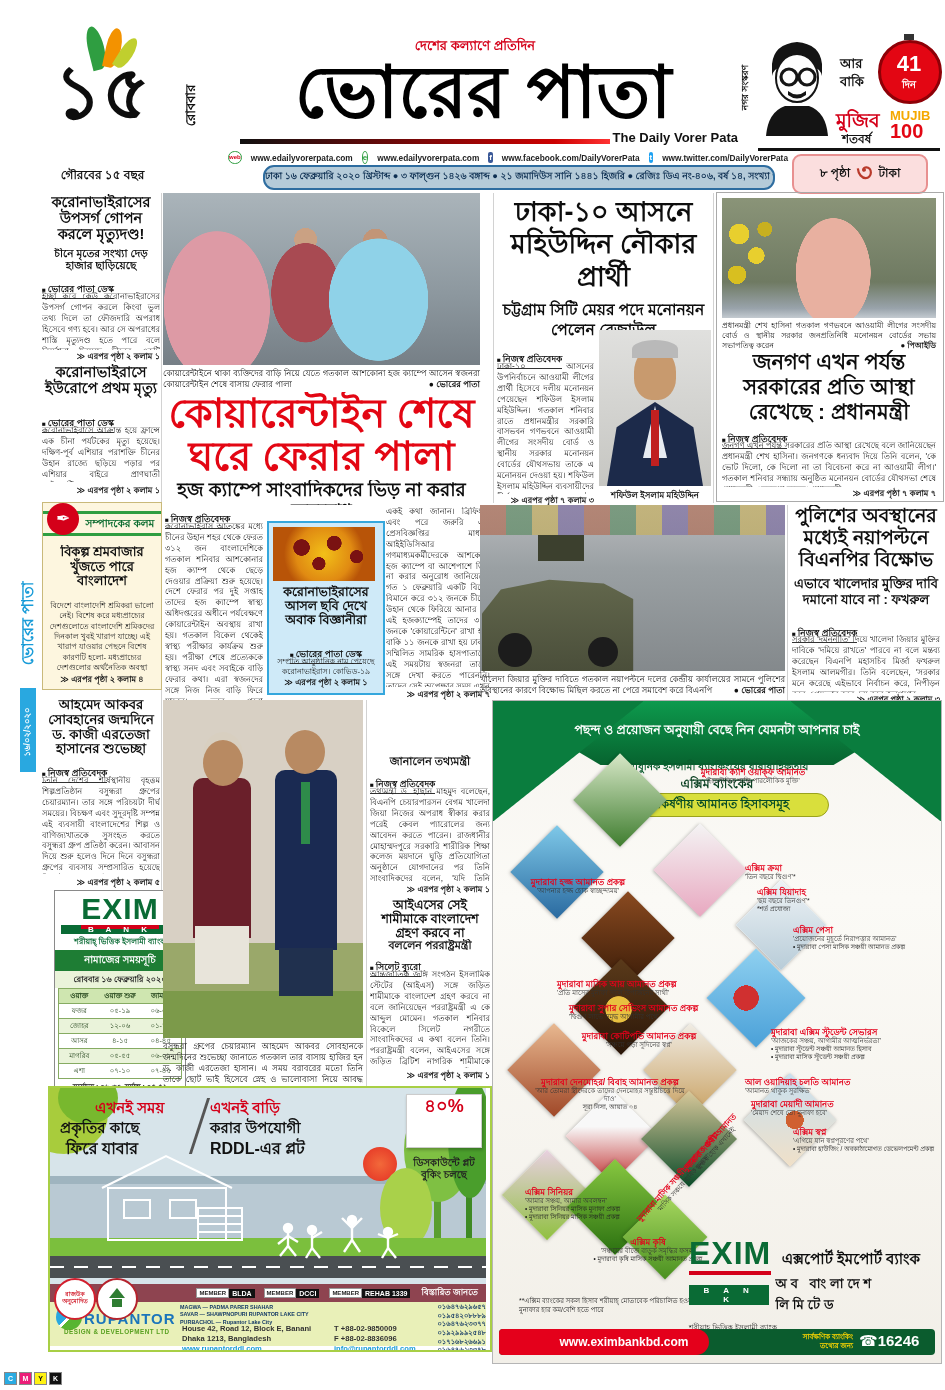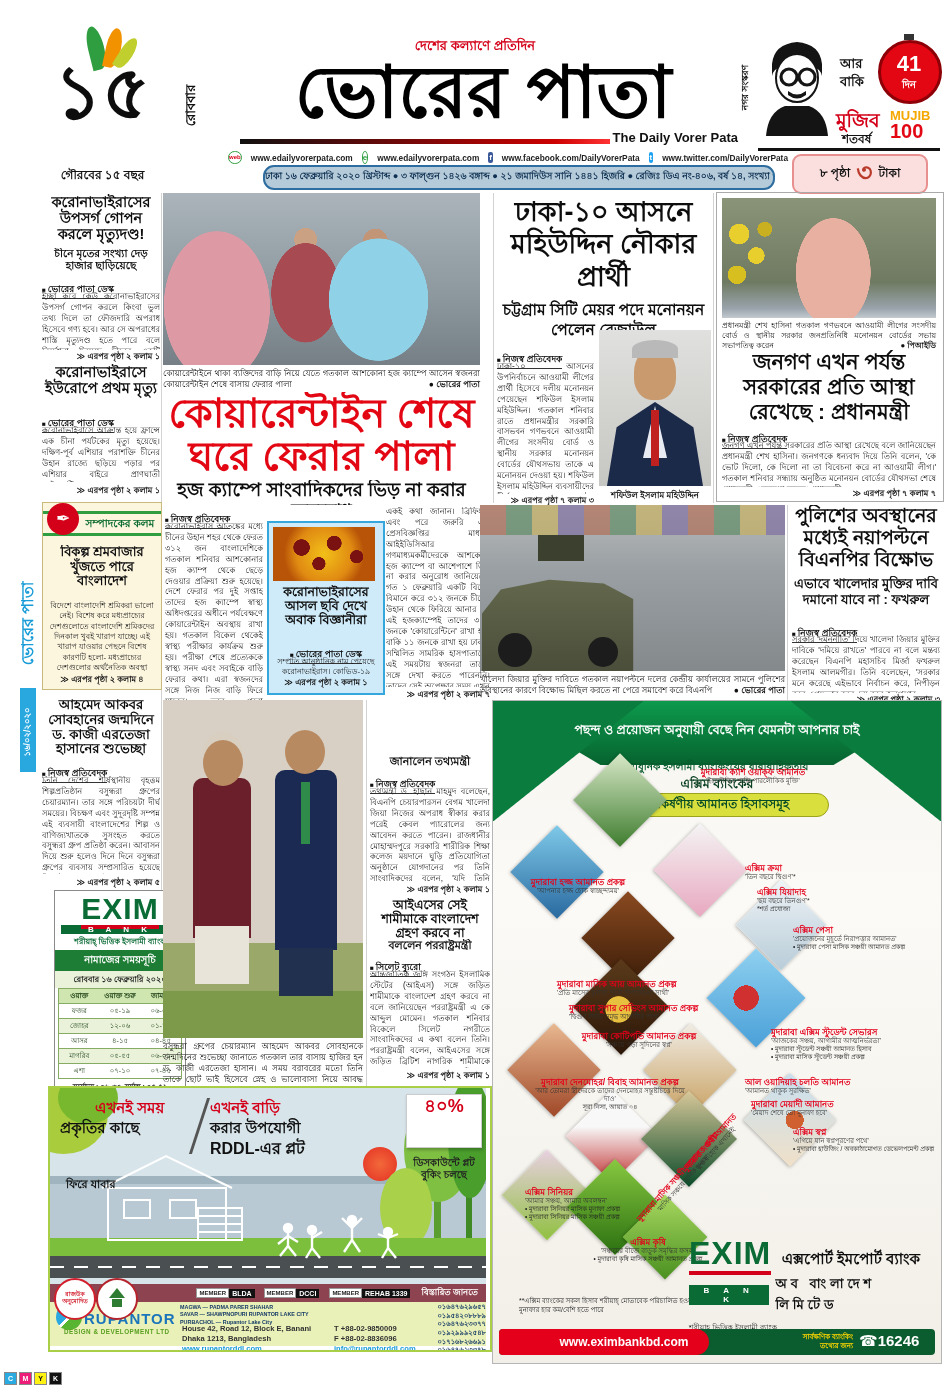--- a/index.html
+++ b/index.html
@@ -469,21 +469,21 @@
             <line x1="338" y1="148" x2="338" y2="160"></line>
             <line x1="338" y1="150" x2="328" y2="146"></line>
             <line x1="338" y1="150" x2="348" y2="146"></line>
             <line x1="338" y1="160" x2="332" y2="170"></line>
             <line x1="338" y1="160" x2="346" y2="170"></line>
         </g>
       </svg>
     </span>
     <span class="abs b red" style="left:16px;top:8px;font-size:15px;margin-left:29px;">এখনই সময়</span>
     <span class="abs b" style="left:10px;top:28px;font-size:15px;color:#111;">প্রকৃতির কাছে</span>
-    <span class="abs b" style="left:16px;top:48px;font-size:11px;color:#111;margin-top:40px;">ফিরে যাবার</span>
+    <span class="abs b" style="left:16px;top:48px;font-size:16px;color:#111;">ফিরে যাবার</span>
     <span class="abs" style="left:122px;top:10px;width:26px;height:56px;border-right:3px solid #555;transform:skewX(-18deg);"></span>
     <span class="abs b red" style="left:160px;top:8px;font-size:15px;">এখনই বাড়ি</span>
     <span class="abs b" style="left:160px;top:28px;font-size:15px;color:#111;">করার উপযোগী</span>
     <span class="abs b" style="left:160px;top:48px;font-size:16px;color:#111;">RDDL-এর প্লট</span>
     <span class="abs c" style="left:356px;top:6px;width:74px;height:52px;background:#fff;border:1px solid #ccc;box-shadow:1px 2px 3px rgba(0,0,0,.25);">
       <span class="b red" style="display:block;font-size:18px;line-height:1.1;margin-top:2px;">৪০%</span>
       <span class="b" style="display:block;font-size:10px;color:#222;line-height:1.2;margin-top:40px;">ডিসকাউন্টে প্লট বুকিং চলছে</span>
     </span>
 
     <div class="abs" style="left:0;top:196px;width:436px;height:18px;background:#8e4450;display:flex;align-items:center;justify-content:flex-end;">

